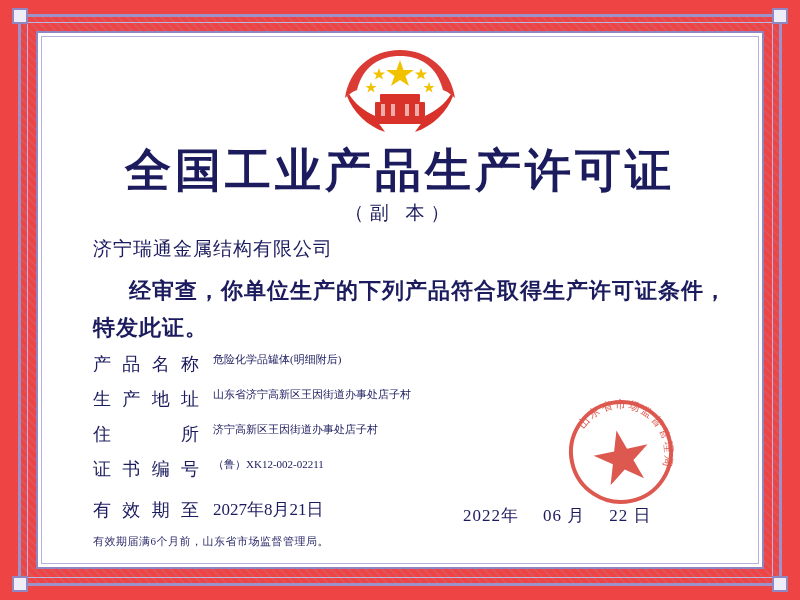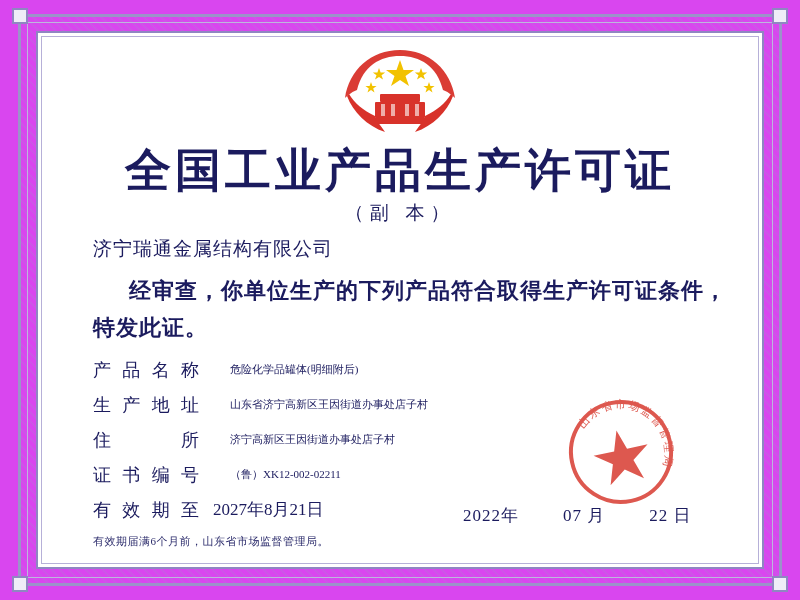--- a/index.html
+++ b/index.html
@@ -8,21 +8,21 @@
     width: 800px;
     height: 600px;
     background: #ffffff;
     font-family: "Liberation Serif", serif;
   }
 
   #certificate {
     position: relative;
     width: 800px;
     height: 600px;
-    background: #d946ef;
+    background: #ef4444;
     overflow: hidden;
   }
 
   
   .frame-outer {
     position: absolute;
     left: 18px;
     top: 14px;
     right: 18px;
     bottom: 14px;
@@ -149,24 +149,23 @@
 
   
   .fields {
     position: absolute;
     top: 312px;
     left: 48px;
     right: 20px;
   }
   .field-row {
     display: flex;
-    align-items: center;
+    align-items: flex-start;
     height: 35px;
     color: #1b1b5e;
-    gap: 17px;
   }
   .field-label {
     width: 120px;
     font-size: 18px;
     letter-spacing: 4px;
     text-align: justify;
     text-align-last: justify;
     padding-right: 10px;
     box-sizing: border-box;
   }
@@ -184,21 +183,21 @@
     color: #1b1b5e;
   }
   .expiry-value {
     font-size: 17px;
     width: 250px;
   }
   .issue-date {
     font-size: 17px;
     letter-spacing: 1px;
     display: flex;
-    gap: 44px;
+    gap: 24px;
     margin-top: 12px;
   }
 
   .footnote {
     position: absolute;
     top: 494px;
     left: 48px;
     font-size: 11px;
     color: #2b2b6b;
     letter-spacing: 0.5px;
@@ -288,21 +287,21 @@
       <div class="field-row">
         <div class="field-label">证书编号</div>
         <div class="field-value">（鲁）XK12-002-02211</div>
       </div>
 
       <div class="expiry-row">
         <div class="field-label">有效期至</div>
         <div class="expiry-value">2027年8月21日</div>
         <div class="issue-date">
           <span>2022年</span>
-          <span>07 月</span>
+          <span>06 月</span>
           <span>22 日</span>
         </div>
       </div>
 
     </div>
 
     <div class="footnote">有效期届满6个月前，山东省市场监督管理局。</div>
 
     <div class="seal">
       <svg viewBox="0 0 120 120" width="120" height="120" aria-hidden="true">

